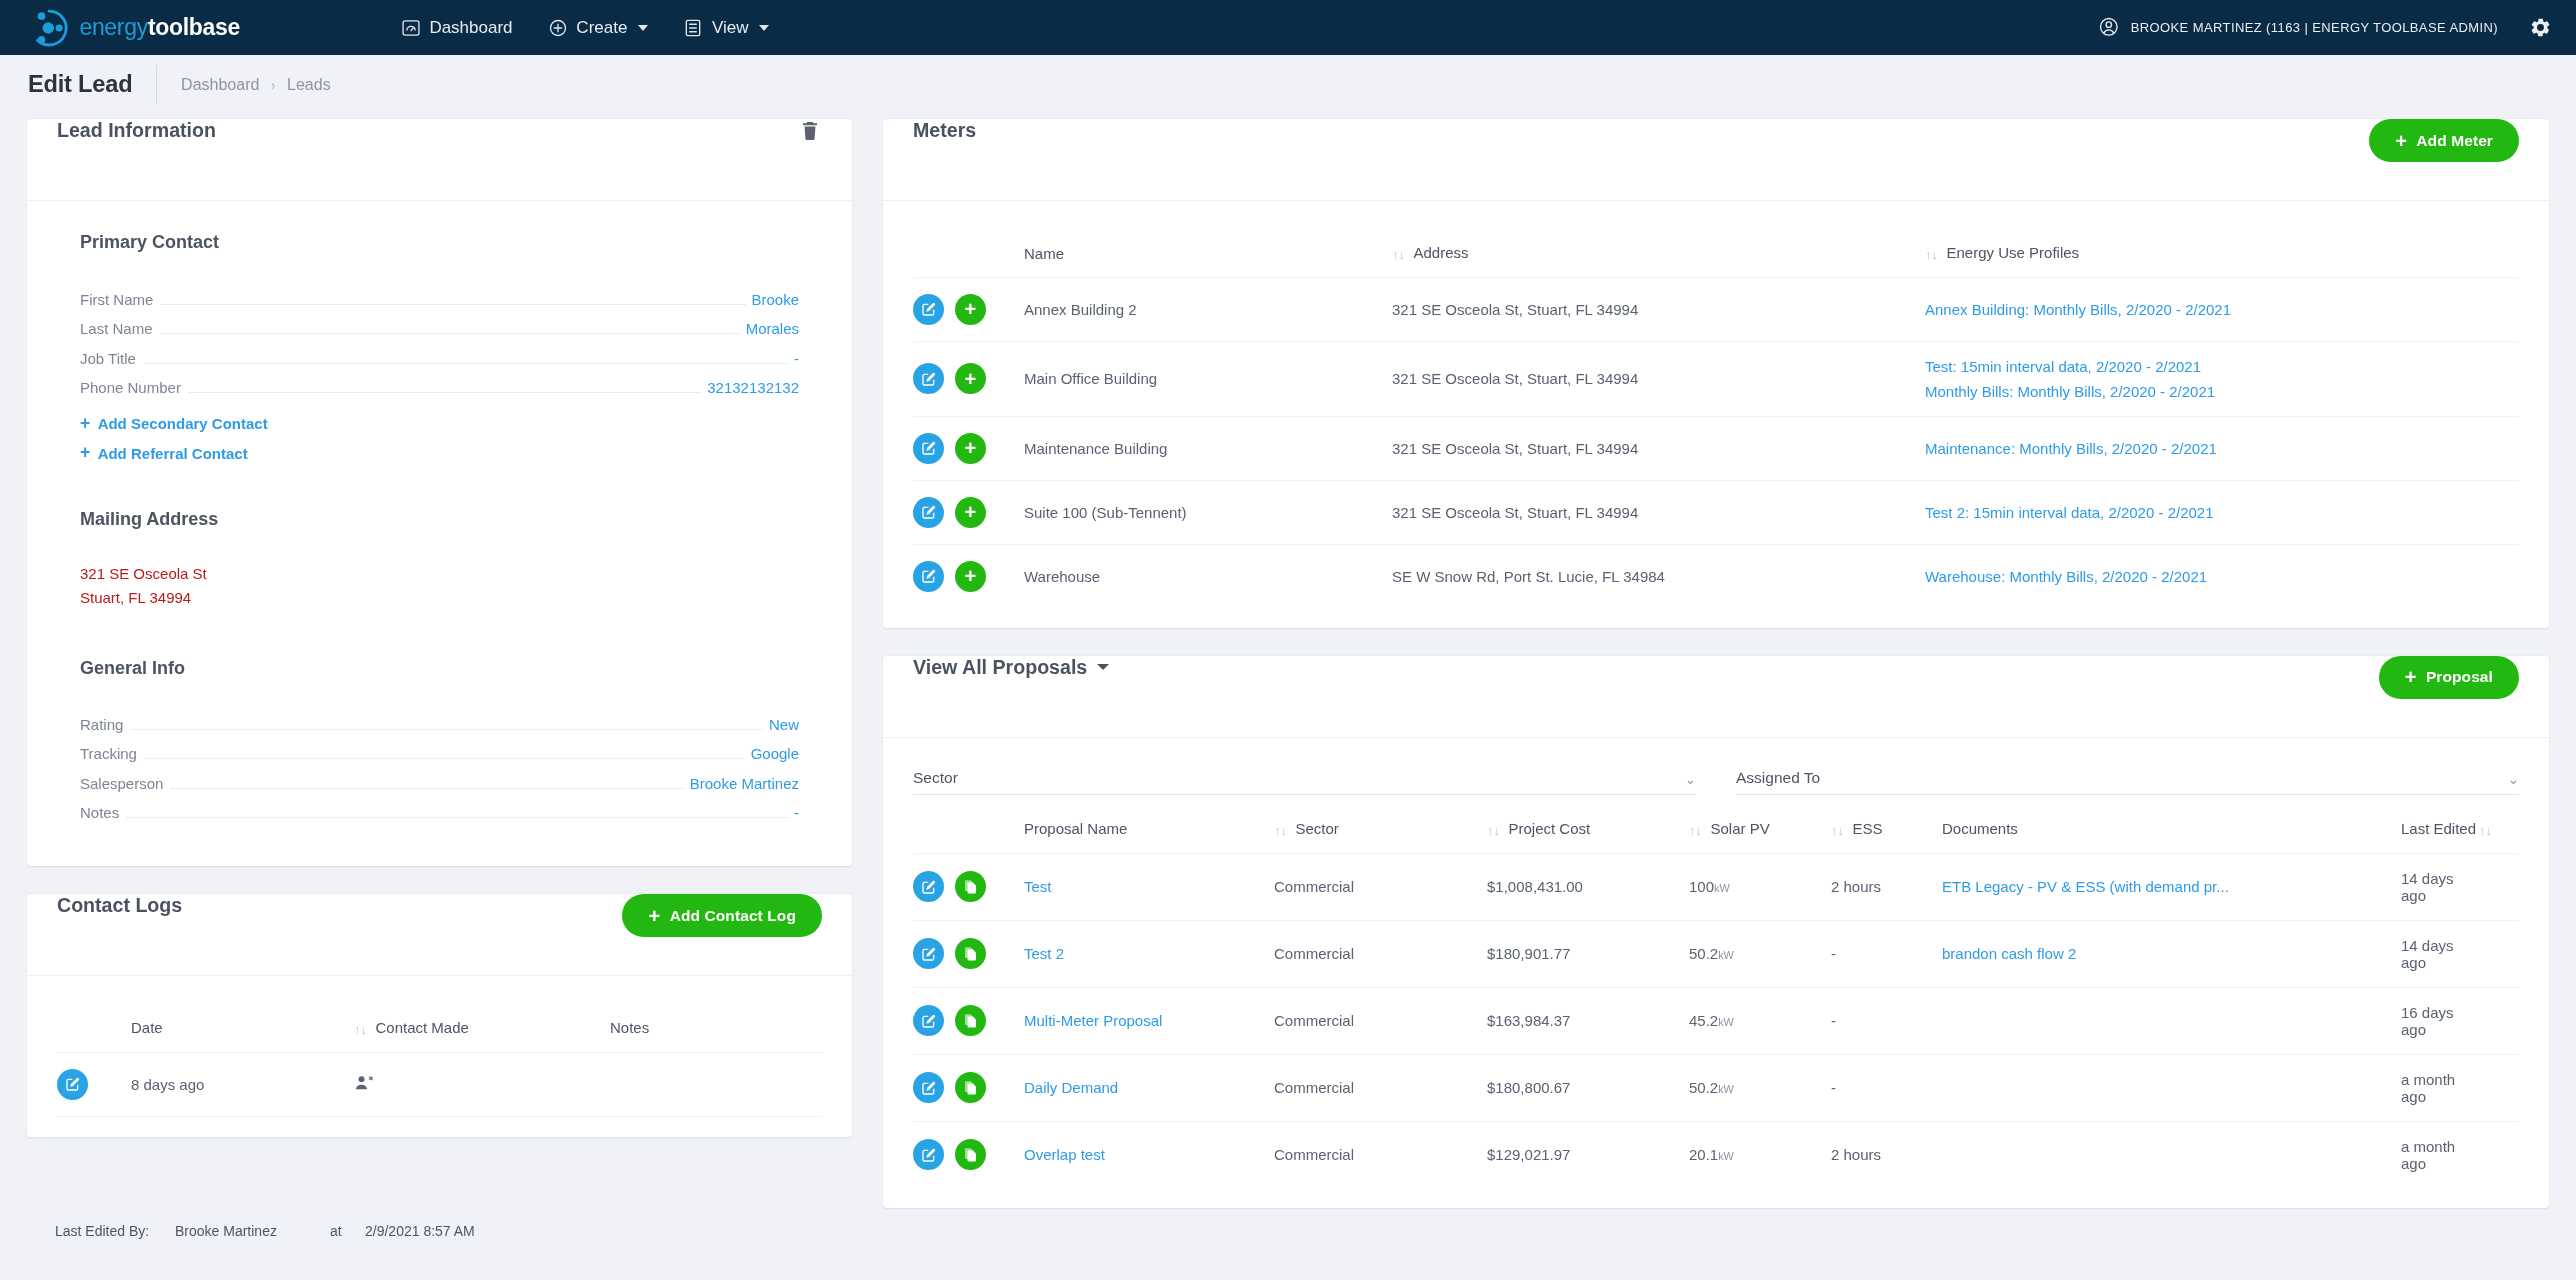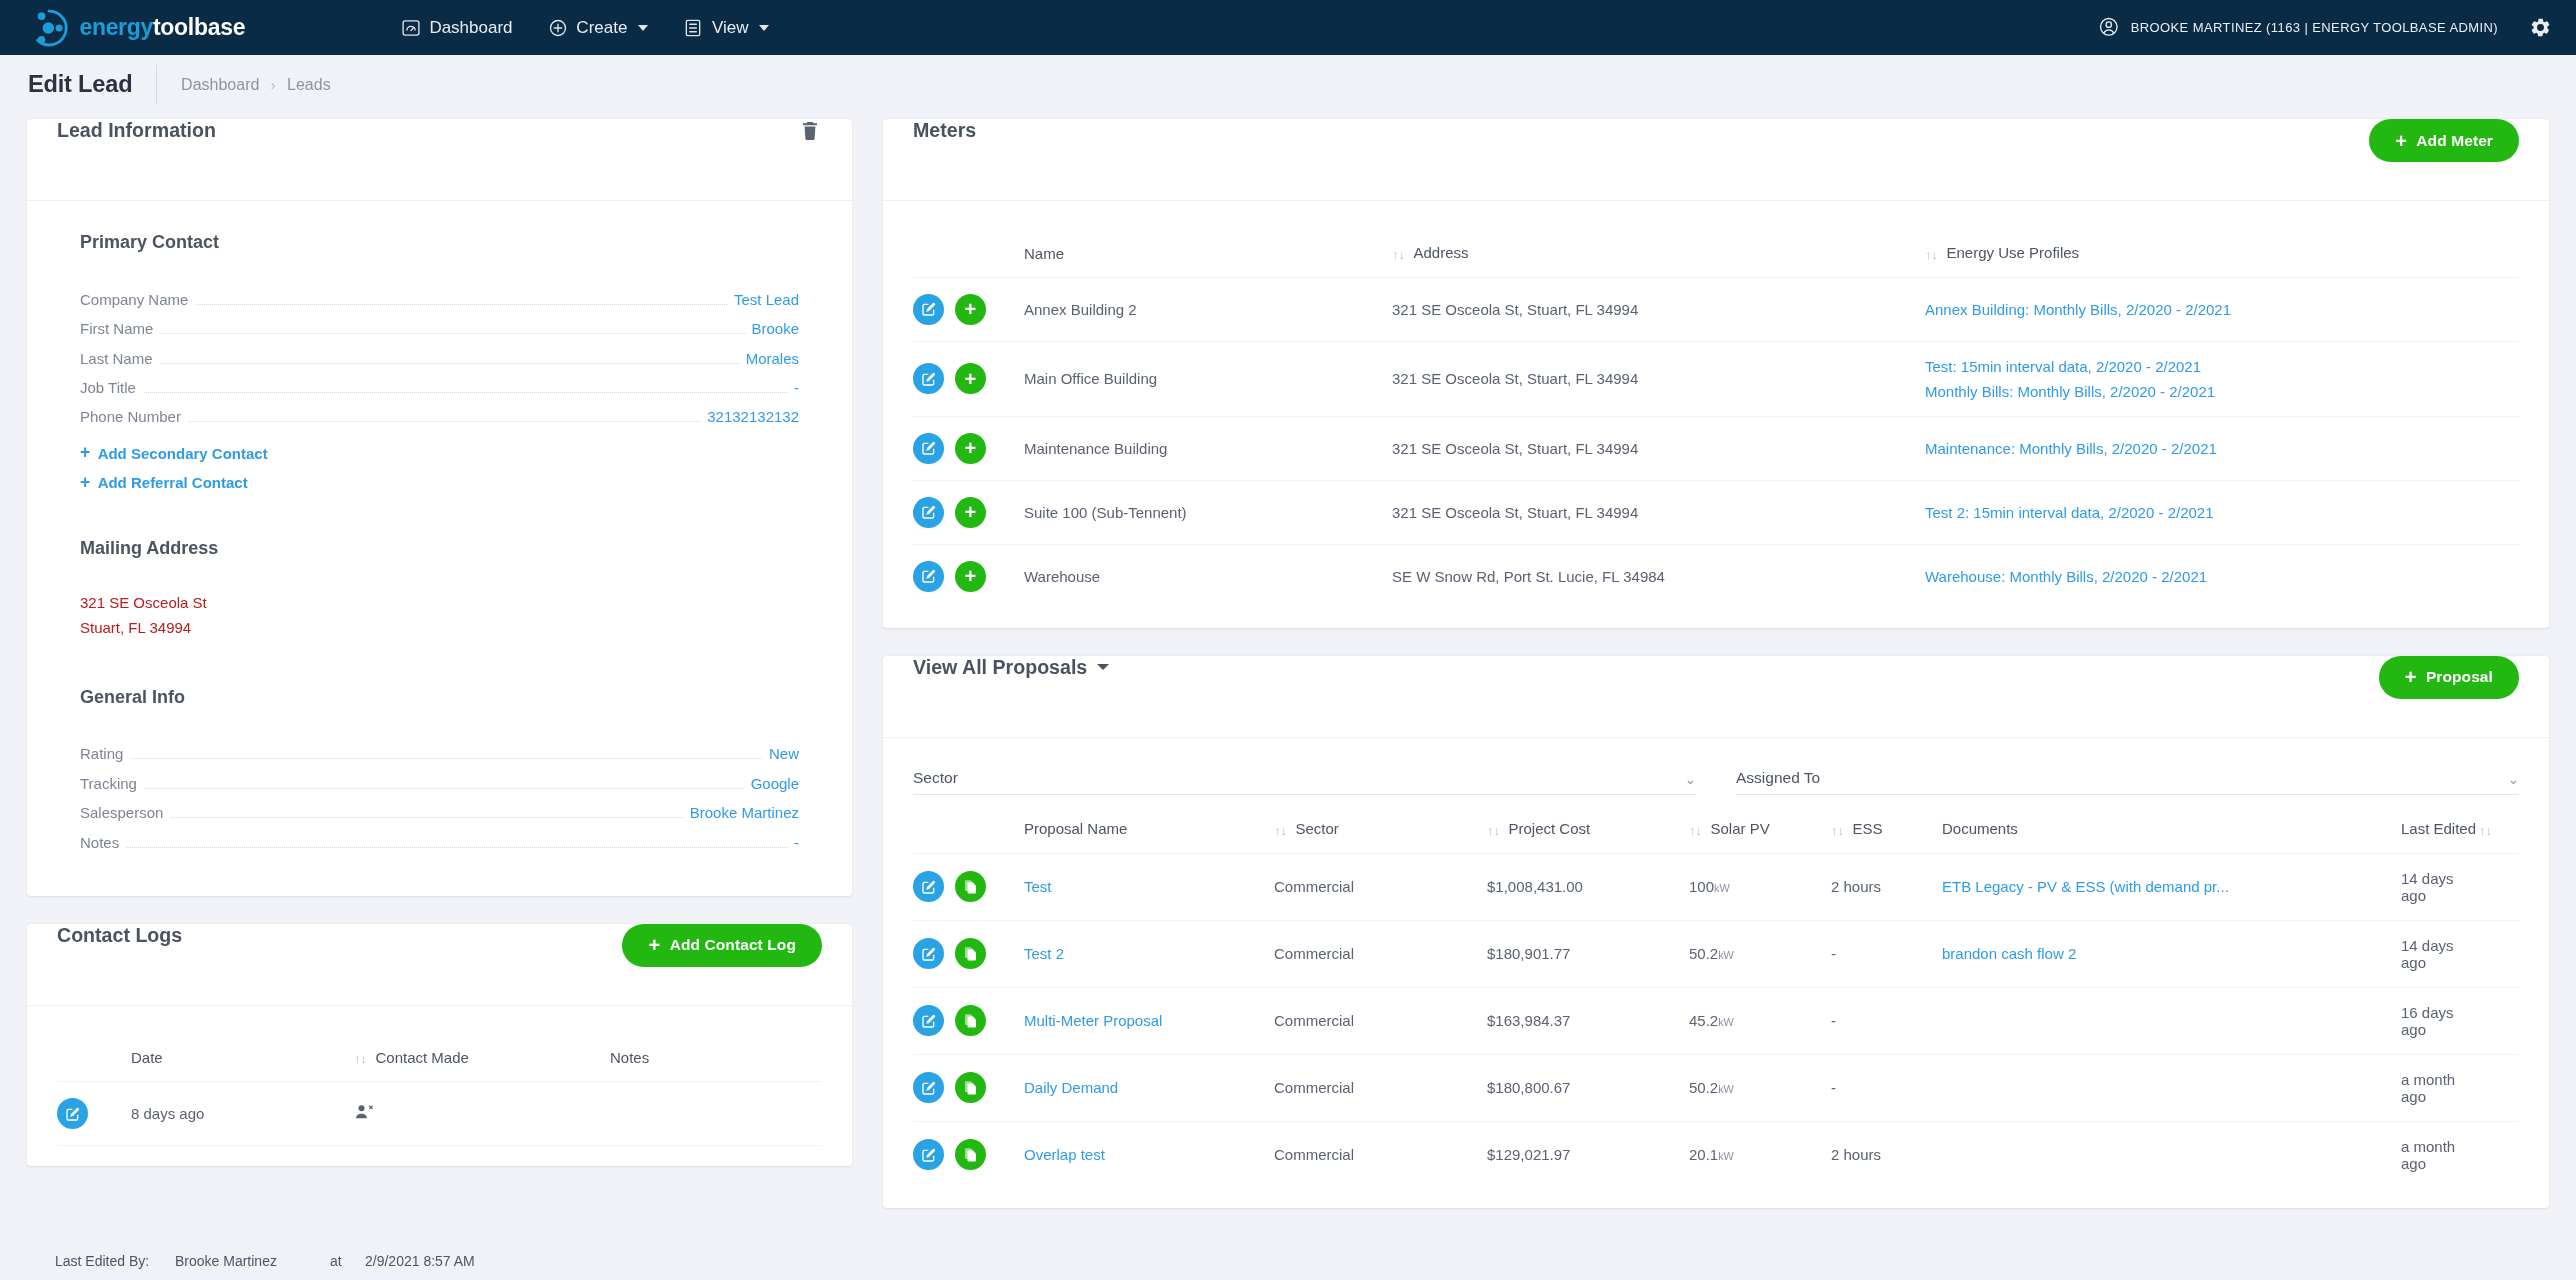--- a/index.html
+++ b/index.html
@@ -17,21 +17,21 @@
     height: 55px;
     background: #0a2b45;
     display: flex;
     align-items: center;
     padding: 0 24px 0 28px;
     color: #fff;
   }
   .logo-wrap { display: flex; align-items: center; gap: 9.4px; width: 351px; }
   .logo-mark { width: 42px; height: 42px; position: relative; flex: none; }
   .logo-text { font-size: 23px; letter-spacing: -0.3px; line-height: 1; white-space: nowrap;}
-  .logo-text .e { color: #1a9dd9; font-weight: 700; }
+  .logo-text .e { color: #1a9dd9; font-weight: 400; }
   .logo-text .t { color: #ffffff; font-weight: 700; }
 
   .nav-items { display: flex; align-items: center; gap: 35px; margin-left: 21.6px; }
   .nav-item {
     display: flex; align-items: center; gap: 8.8px;
     font-size: 17px; color: #e8edf2; cursor: pointer; white-space: nowrap;
   }
   .nav-item .ico { width: 20px; height: 20px; display:block; flex:none; }
   .caret-down {
     width: 0; height: 0; border-left: 5.4px solid transparent;
@@ -246,25 +246,20 @@
           <svg width="24" height="24" viewBox="0 0 24 24" fill="#5b6373">
             <path d="M9.2 3h5.6l.7 1.3H19v1.9H5V4.3h3.5zM6.6 7.6h10.8l-.8 12.2c-.04.68-.6 1.2-1.28 1.2H8.68c-.68 0-1.24-.52-1.28-1.2z"></path>
           </svg>
         </span>
       </div>
 
       <div class="card-body">
         <div class="sec-title">Primary Contact</div>
 
         <div class="field-row">
-          <span class="field-label">Company Name</span>
-          <span class="field-dots"></span>
-          <span class="field-value">Test Lead</span>
-        </div>
-        <div class="field-row">
           <span class="field-label">First Name</span>
           <span class="field-dots"></span>
           <span class="field-value">Brooke</span>
         </div>
         <div class="field-row">
           <span class="field-label">Last Name</span>
           <span class="field-dots"></span>
           <span class="field-value">Morales</span>
         </div>
         <div class="field-row">

